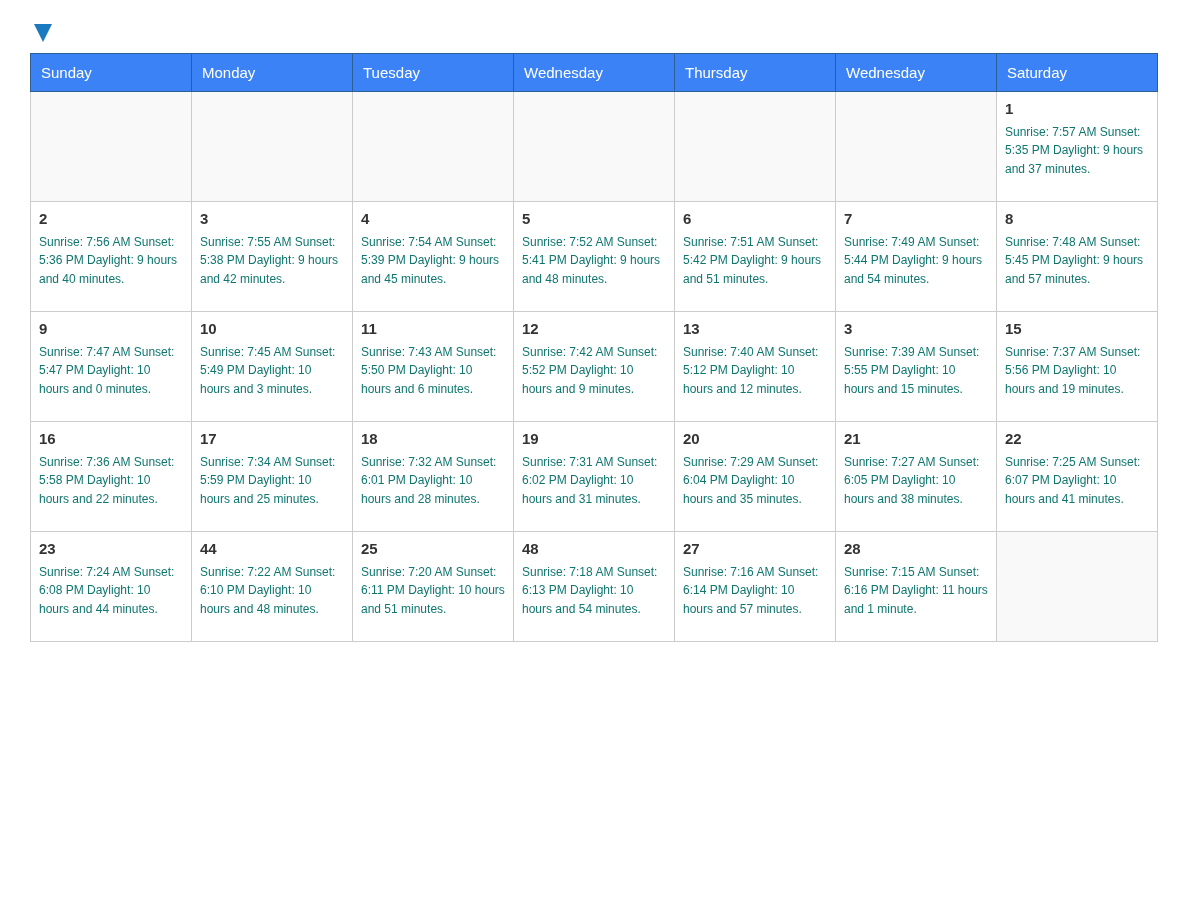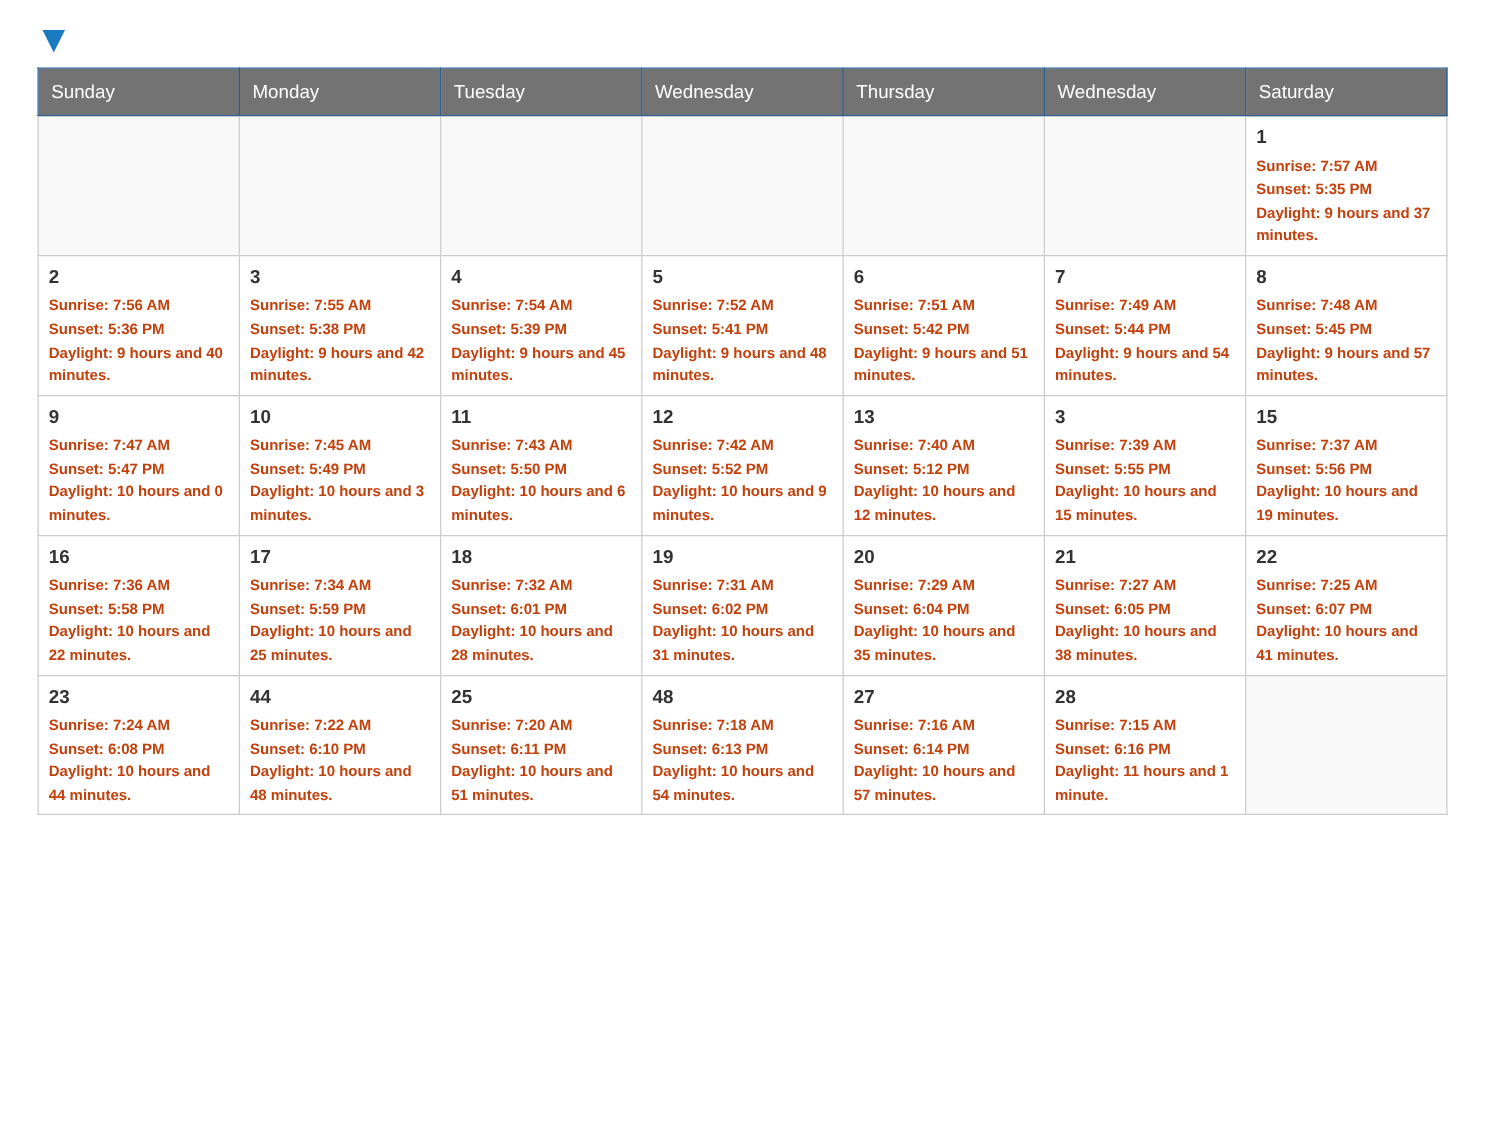--- a/index.html
+++ b/index.html
@@ -30,21 +30,21 @@
       font-size: 18px;
       color: #555;
       margin-top: 4px;
     }
     .calendar {
       width: 100%;
       border-collapse: collapse;
       margin-top: 10px;
     }
     .calendar th {
-      background-color: #737373;
+      background-color: #3b82f6;
       color: #fff;
       text-align: left;
       padding: 10px 10px;
       font-size: 15px;
       font-weight: normal;
       border: 1px solid #2a6093;
     }
     .calendar td {
       vertical-align: top;
       border: 1px solid #ccc;
@@ -56,23 +56,22 @@
       height: 110px;
     }
     .day-num {
       font-size: 15px;
       font-weight: bold;
       display: block;
       margin-bottom: 2px;
     }
     .day-info {
       font-size: 12px;
-      color: #c2410c;
+      color: #0f766e;
       line-height: 1.55;
-      font-weight: bold;
     }
     .empty-cell {
       background: #f9f9f9;
     }
     .logo-wrap {
       display: flex;
       align-items: center;
       gap: 0;
     }
     .logo-text-wrap {

